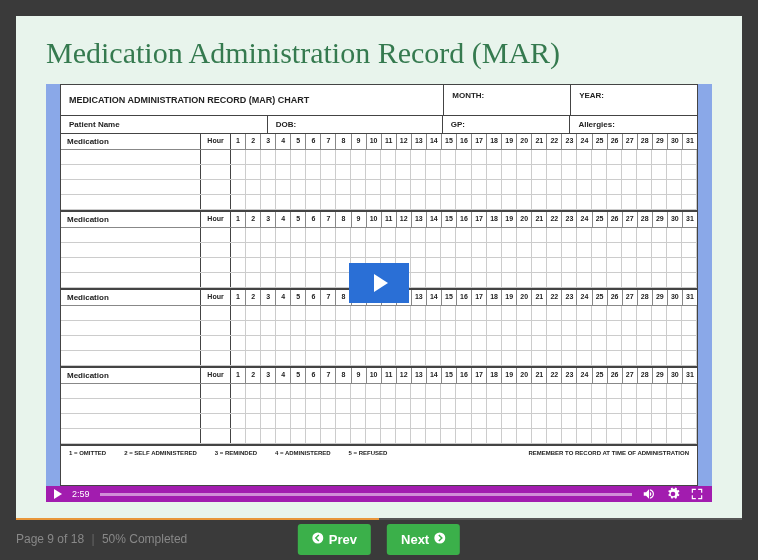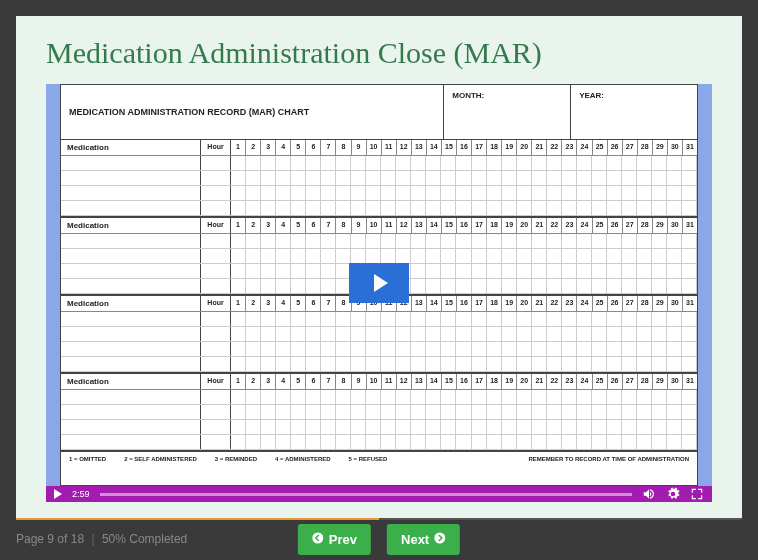--- a/index.html
+++ b/index.html
@@ -3,21 +3,21 @@
 <meta charset="utf-8">
 <style>
 * { margin: 0; padding: 0; box-sizing: border-box; }
 body { font-family: Arial, sans-serif; background: #3a3a3a; width: 758px; height: 560px; overflow: hidden; display: flex; flex-direction: column; }
 .content-area { background: #e8f4ec; margin: 16px 16px 0 16px; padding: 20px 30px 16px 30px; flex: 1; overflow: hidden; display: flex; flex-direction: column; }
 .page-title { color: #357a4f; font-size: 30px; font-weight: normal; margin-bottom: 14px; font-family: Georgia, serif; }
 .video-wrap { background: #8aa8e8; padding: 0; flex: 1; display: flex; flex-direction: column; position: relative; }
 .chart-container { background: #8aa8e8; padding: 0 14px; flex: 1; overflow: hidden; position: relative; }
 .chart { background: #fff; border: 1px solid #444; font-size: 8px; color: #222; width: 100%; height: 100%; overflow: hidden; }
 .chart-header-row { display: flex; border-bottom: 1px solid #444; }
-.chart-header-title { flex: 2; padding: 22px 8px; font-weight: bold; font-size: 9px; border-right: 1px solid #444; }
+.chart-header-title { flex: 2; padding: 10px 8px; font-weight: bold; font-size: 9px; border-right: 1px solid #444; }
 .chart-header-cell { flex: 0.6; padding: 6px 8px; font-weight: bold; font-size: 8px; border-right: 1px solid #444; }
 .chart-header-cell:last-child { border-right: none; }
 .info-row { display: flex; border-bottom: 1px solid #444; }
 .info-cell { padding: 4px 8px; font-weight: bold; border-right: 1px solid #444; }
 .info-cell.patient { flex: 1.2; }
 .info-cell.dob { flex: 1; }
 .info-cell.gp { flex: 0.7; }
 .info-cell.allergies { flex: 0.7; border-right: none; }
 .med-block { border-bottom: 2px solid #444; }
 .med-header { display: flex; border-bottom: 1px solid #888; background: #fff; }
@@ -52,29 +52,35 @@
 .nav-center { display: flex; gap: 16px; position: absolute; left: 50%; transform: translateX(-50%); }
 .bottom-bar { position: relative; }
 .right-group { margin-left: auto; display: flex; align-items: center; gap: 14px; }
 .chev { display: inline-block; }
 .circle-x { width: 14px; height: 14px; border-radius: 50%; background: #ccc; color: #333; display: inline-flex; align-items: center; justify-content: center; font-size: 10px; font-weight: bold; }
 </style>
 </head>
 <body>
 
 <div class="content-area">
-  <h1 class="page-title">Medication Administration Close (MAR)</h1>
+  <h1 class="page-title">Medication Administration Record (MAR)</h1>
 
   <div class="video-wrap">
     <div class="chart-container">
       <div class="chart">
         <div class="chart-header-row">
           <div class="chart-header-title">MEDICATION ADMINISTRATION RECORD (MAR) CHART</div>
           <div class="chart-header-cell">MONTH:</div>
           <div class="chart-header-cell">YEAR:</div>
+        </div>
+        <div class="info-row">
+          <div class="info-cell patient">Patient Name</div>
+          <div class="info-cell dob">DOB:</div>
+          <div class="info-cell gp">GP:</div>
+          <div class="info-cell allergies">Allergies:</div>
         </div>
         <div id="med-blocks">
             <div class="med-block">
               <div class="med-header">
                 <div class="med-label">Medication</div>
                 <div class="hour-label">Hour</div>
                 <div class="day-cells">
                   <div class="day-cell">1</div>
                   <div class="day-cell">2</div>
                   <div class="day-cell">3</div>

